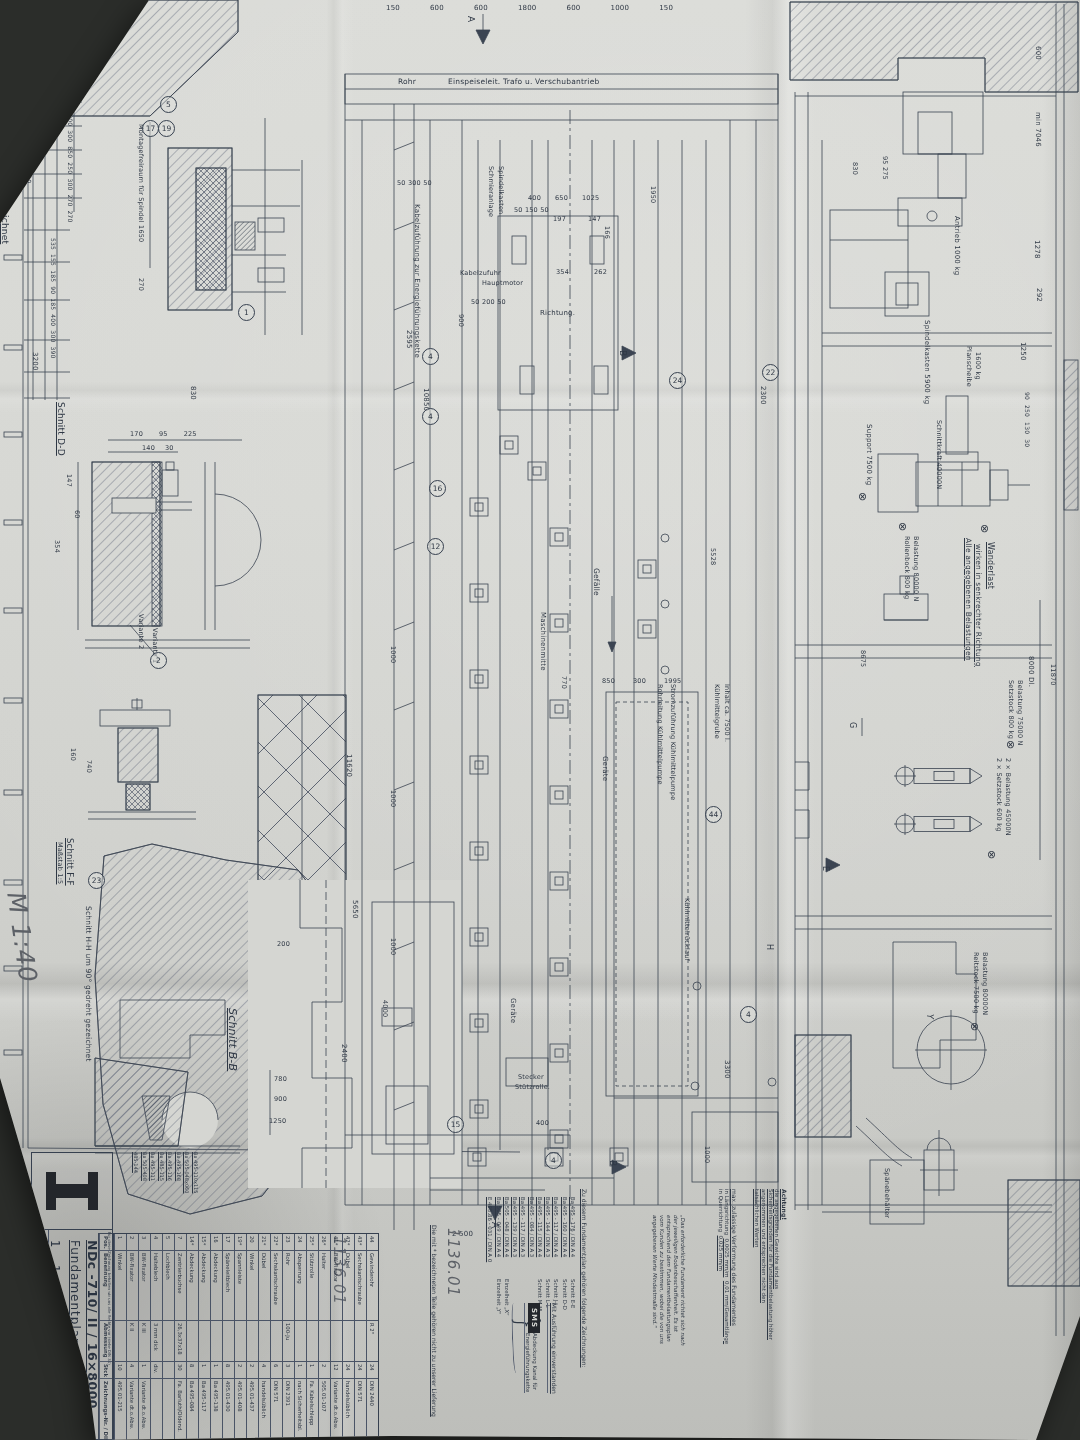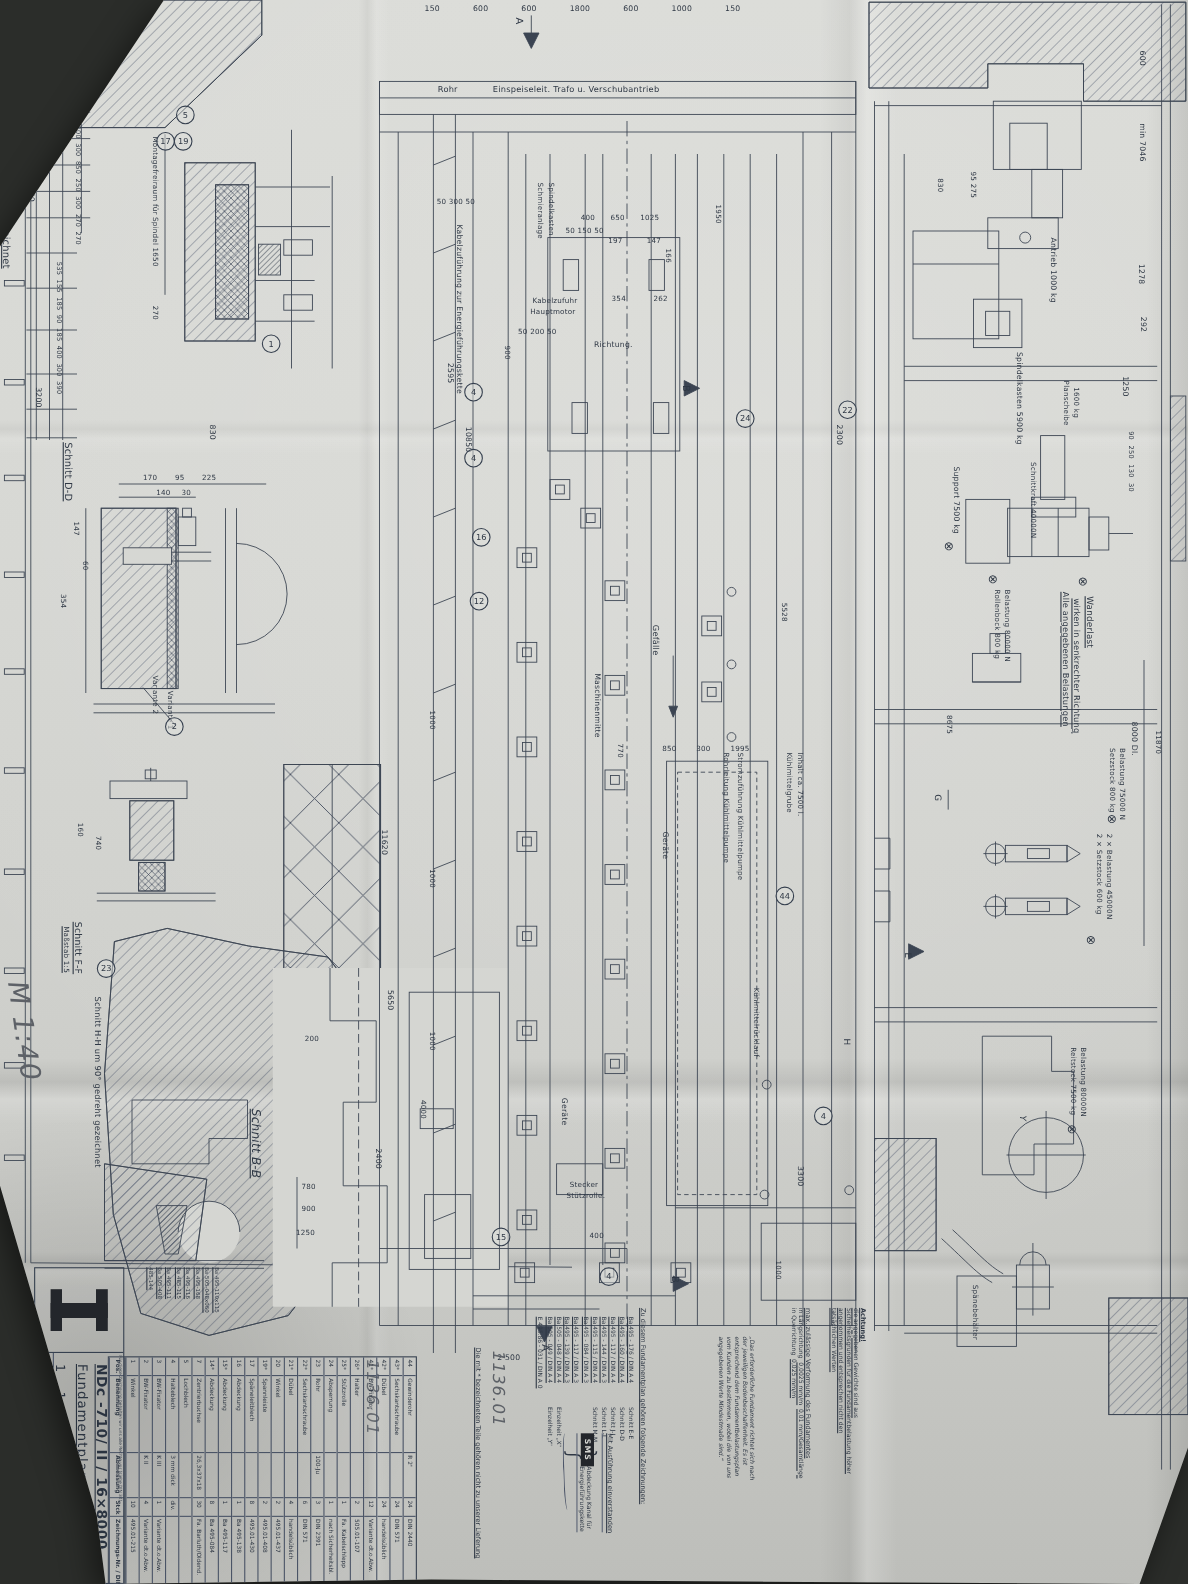--- a/index.html
+++ b/index.html
@@ -380,21 +380,21 @@
     <div class="lbl v s65" style="left:144px;top:614px">Variante 2</div>
     <div class="lbl v s65" style="left:158px;top:628px">Variante 1</div>
     <div class="lbl v s85 ul" style="left:74px;top:838px">Schnitt F-F</div>
     <div class="lbl v s65 ul" style="left:63px;top:842px">Maßstab 1:5</div>
     <div class="lbl v s75" style="left:92px;top:906px">Schnitt H-H  um 90° gedreht gezeichnet</div>
     <div class="lbl v s11 it ul" style="left:238px;top:1008px">Schnitt B-B</div>
 
     <div class="lbl s75" style="left:398px;top:78px">Rohr</div>
     <div class="lbl s75" style="left:448px;top:78px">Einspeiseleit. Trafo u. Verschubantrieb</div>
     <div class="lbl v s7" style="left:420px;top:204px">Kabelzuführung zur Energieführungskette</div>
-    <div class="lbl s65" style="left:484px;top:270px">Kabelzufuhr</div>
+    <div class="lbl s65" style="left:460px;top:270px">Kabelzufuhr</div>
     <div class="lbl s65" style="left:482px;top:280px">Hauptmotor</div>
     <div class="lbl v s65" style="left:494px;top:166px">Schmieranlage</div>
     <div class="lbl v s65" style="left:504px;top:166px">Spindelkasten</div>
     <div class="lbl s7" style="left:540px;top:310px">Richtung.</div>
     <div class="lbl v s75" style="left:600px;top:568px">Gefälle</div>
     <div class="lbl v s7" style="left:546px;top:612px">Maschinenmitte</div>
     <div class="lbl v s7" style="left:608px;top:756px">Geräte</div>
     <div class="lbl v s7" style="left:516px;top:998px">Geräte</div>
     <div class="lbl v s65" style="left:720px;top:684px">Kühlmittelgrube</div>
     <div class="lbl v s65" style="left:730px;top:684px">Inhalt ca. 7500 l.</div>

